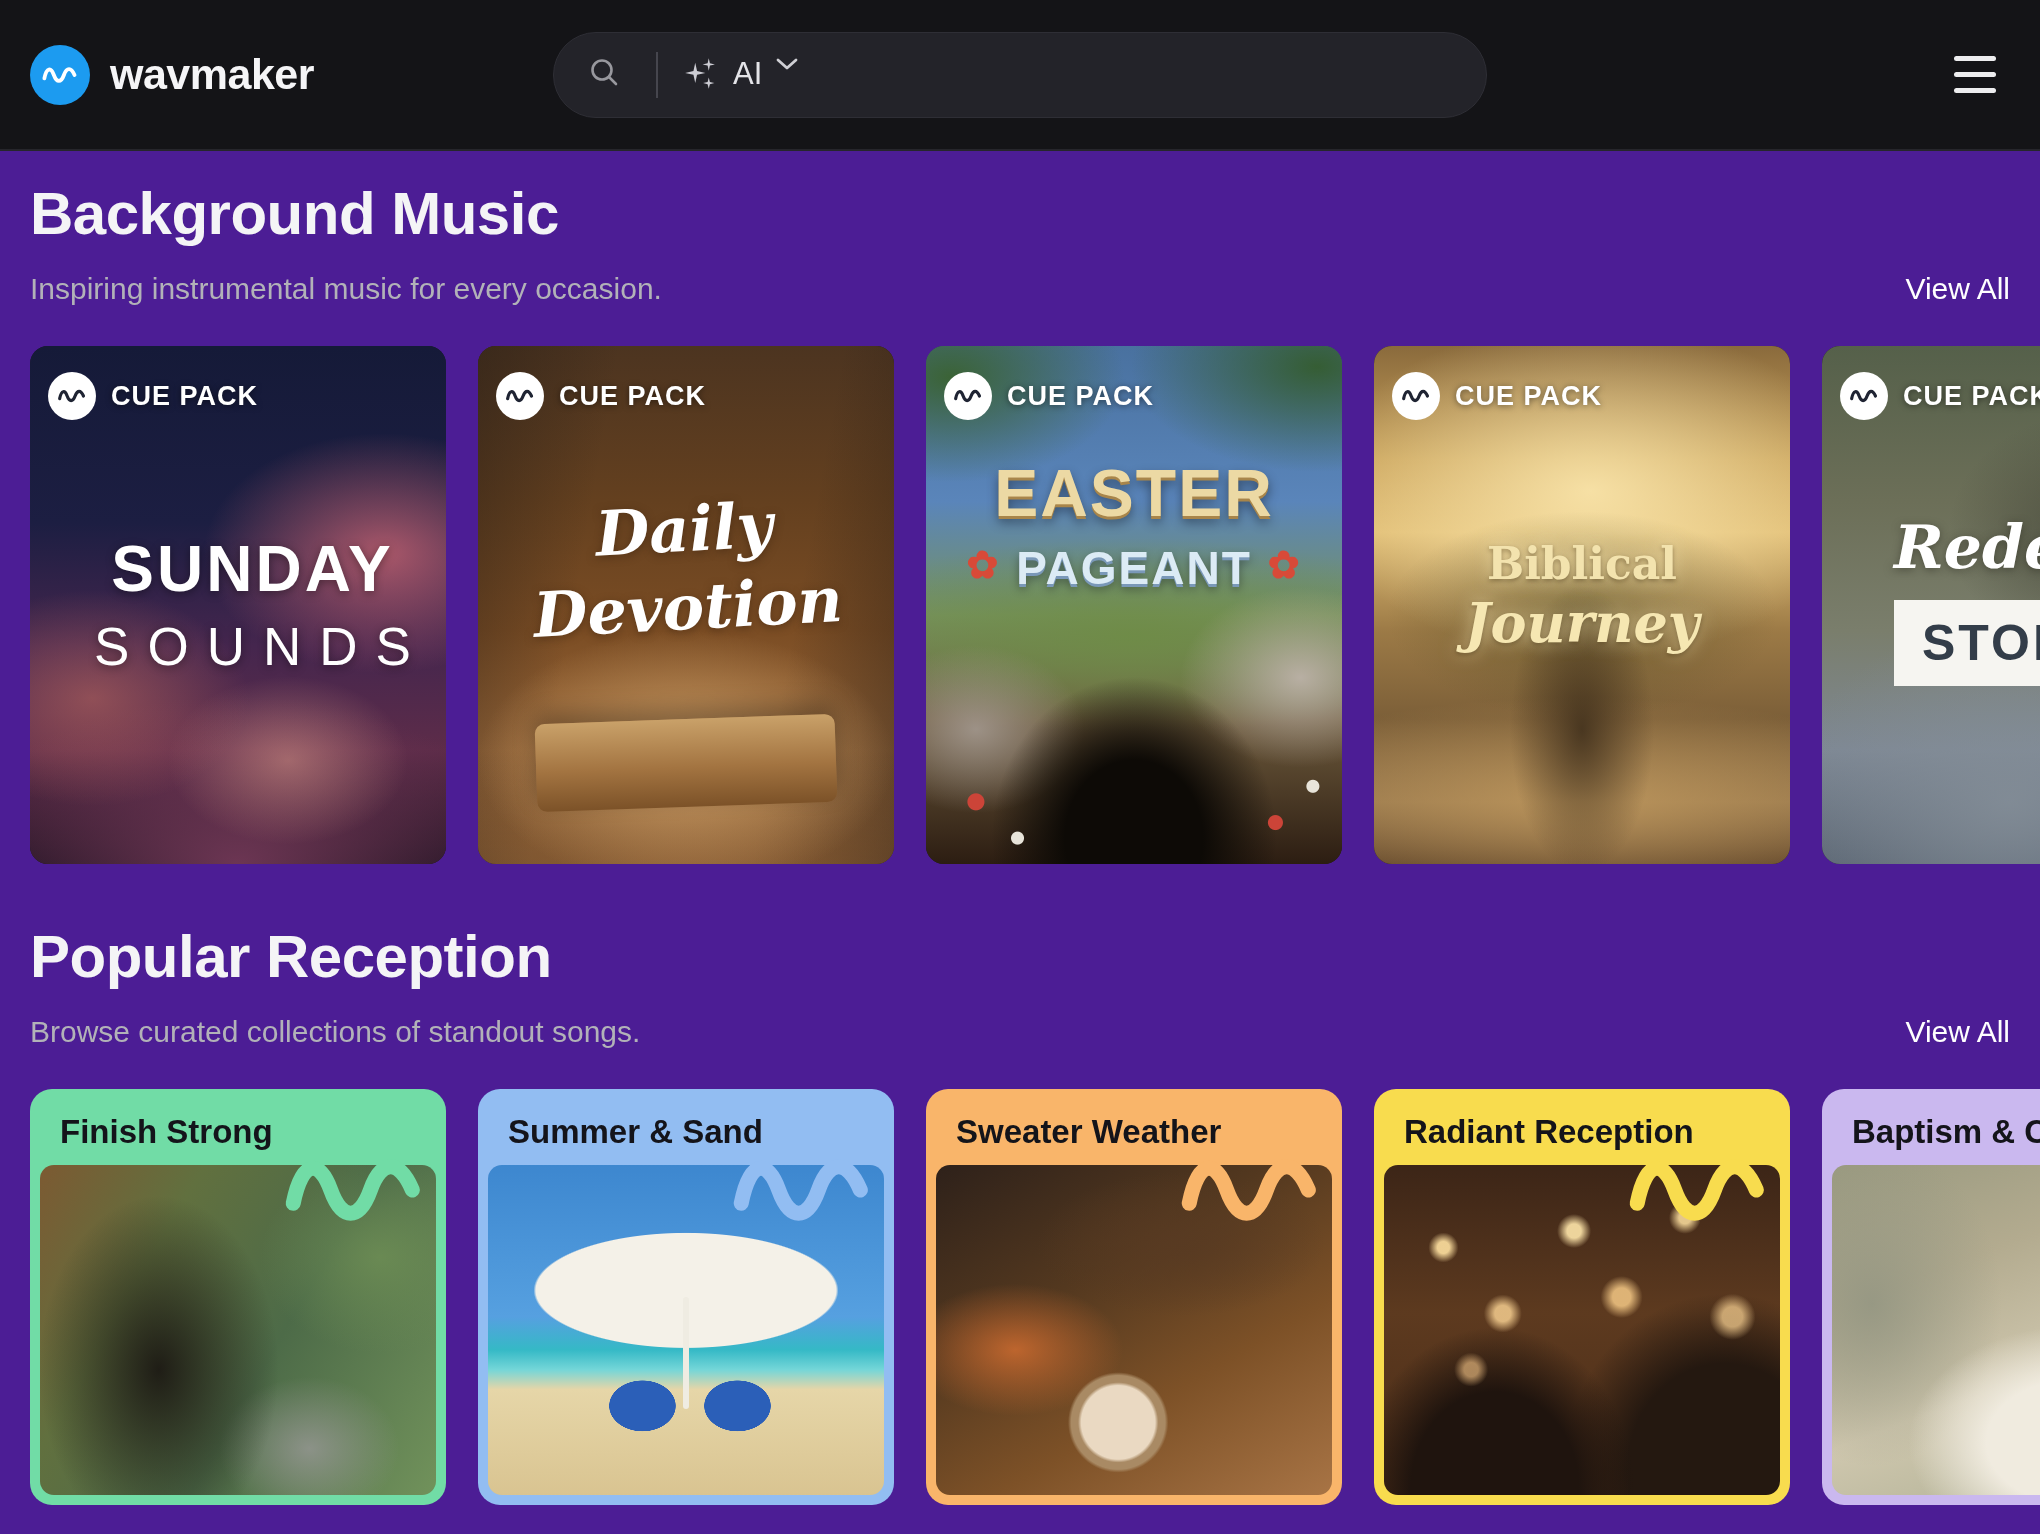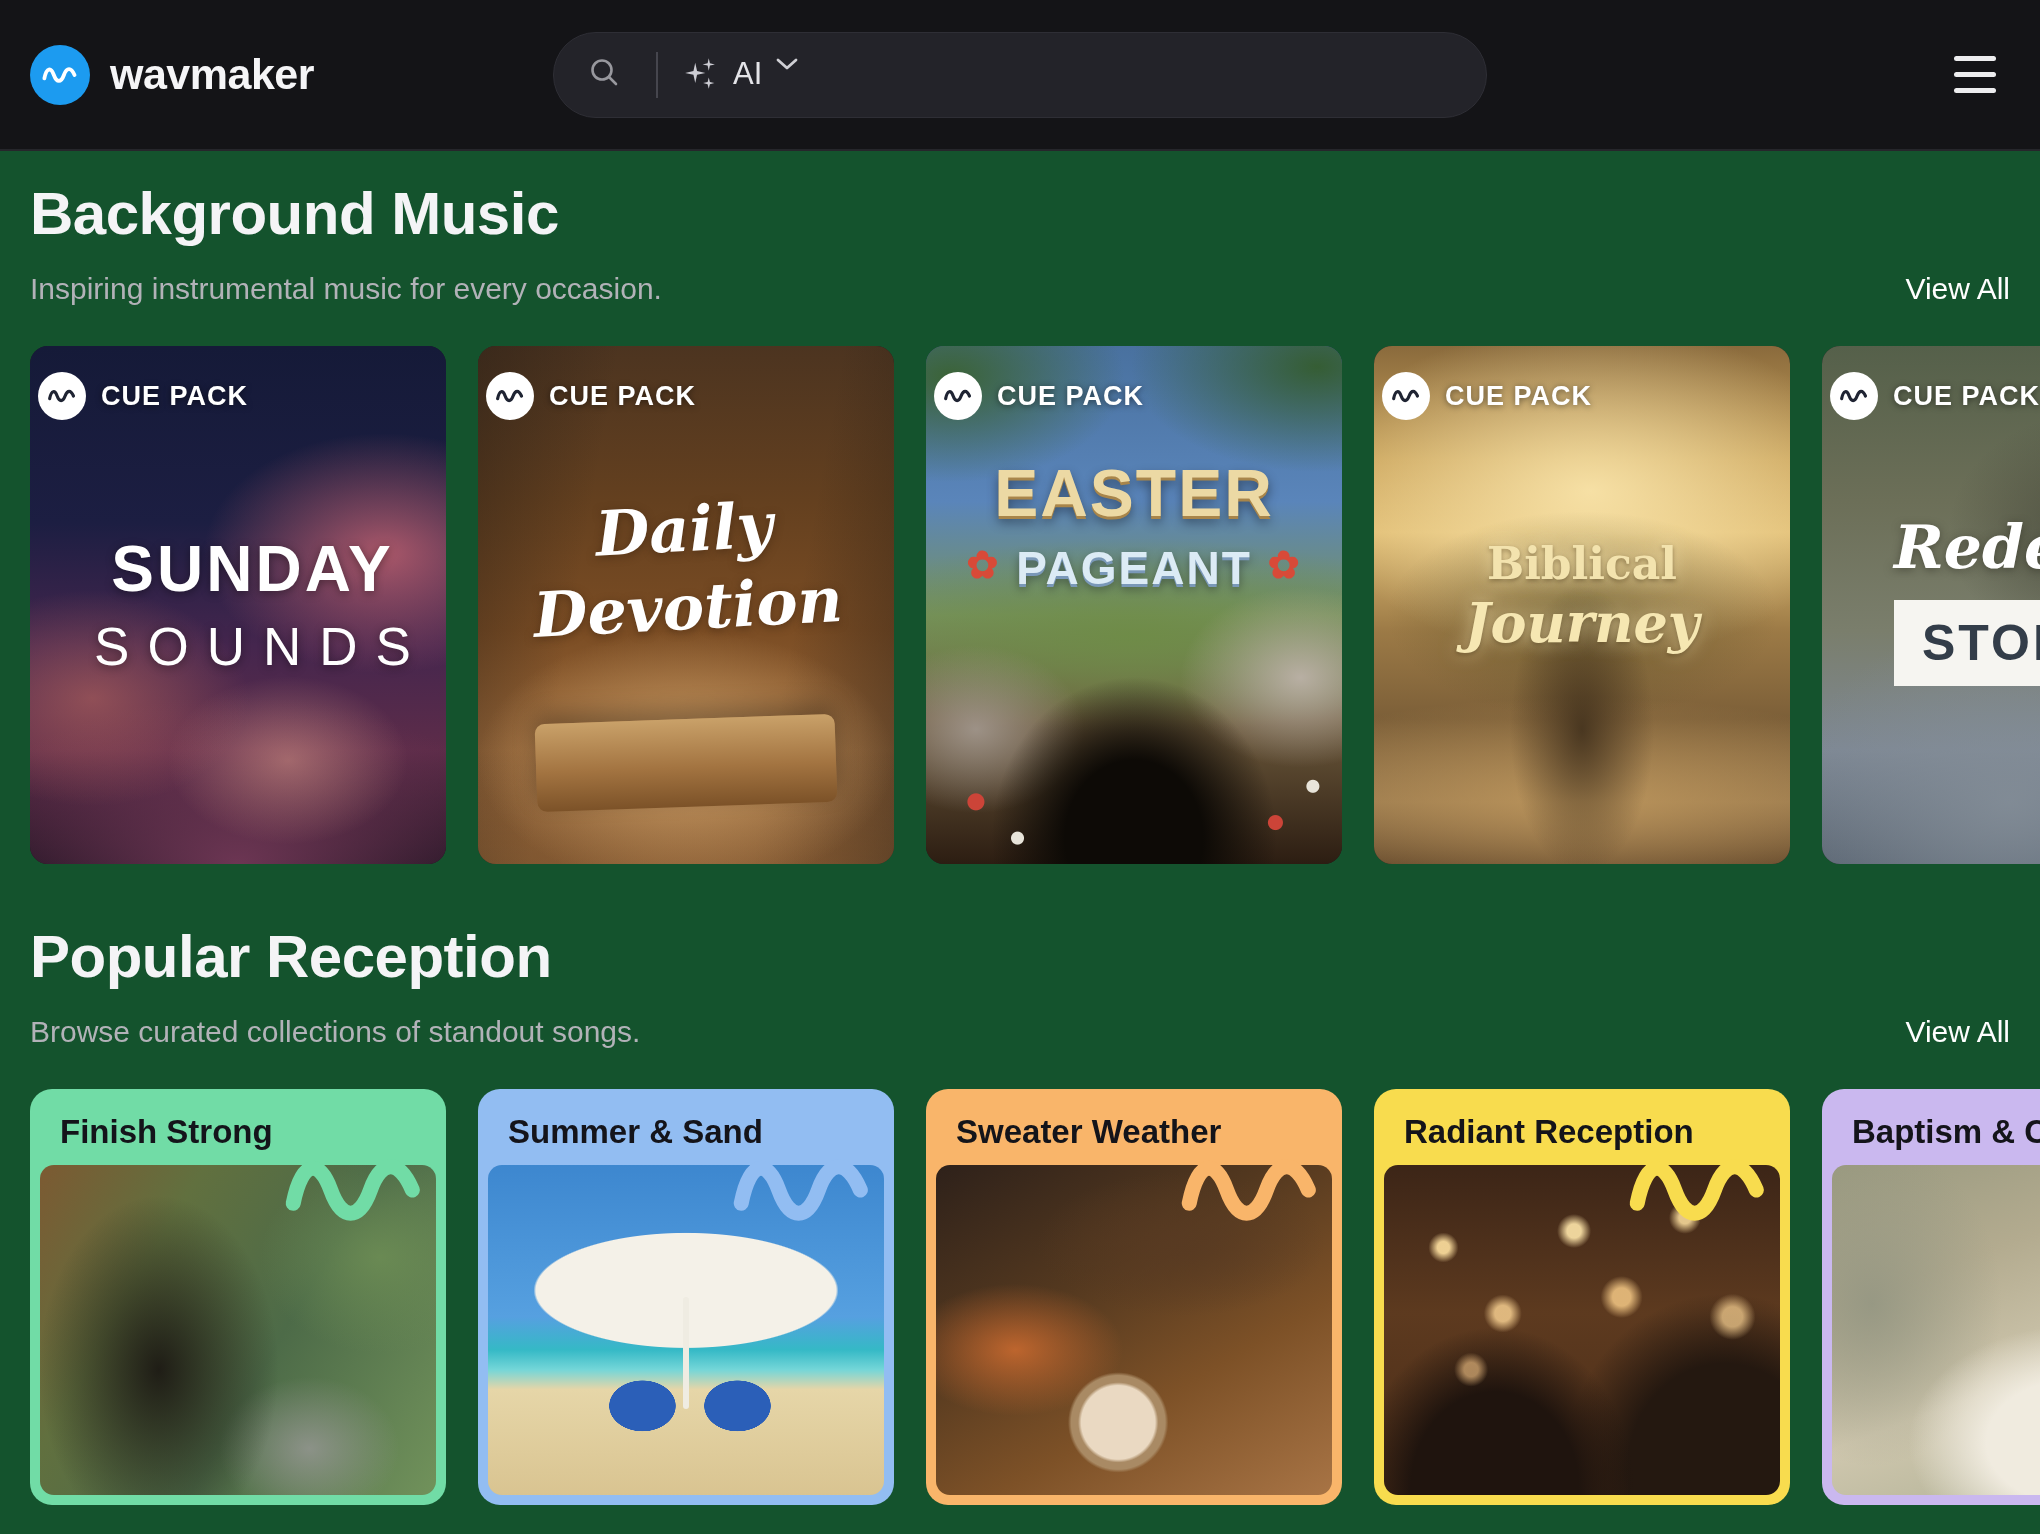--- a/index.html
+++ b/index.html
@@ -1,18 +1,18 @@
 <!DOCTYPE html>
 <html><head>
 <meta charset="utf-8">
 <style>
   * { margin:0; padding:0; box-sizing:border-box; }
   html,body { background:#0f0f12; }
   body { width:2040px; height:1534px; overflow:hidden; font-family:"Liberation Sans", sans-serif; }
-  .page { width:2040px; height:1534px; background:#14532d; position:relative; overflow:hidden; }
+  .page { width:2040px; height:1534px; background:#4c1d95; position:relative; overflow:hidden; }
 
   
   header {
     height:151px; background:#141417; border-bottom:2px solid #26262b;
     display:flex; align-items:center; position:relative; padding:0 44px 0 30px;
   }
   .brand { display:flex; align-items:center; gap:20px; }
   .logo-circle {
     width:60px; height:60px; border-radius:50%; background:#1c9bf0;
     display:flex; align-items:center; justify-content:center; flex:none;
@@ -49,21 +49,21 @@
   .sec-sub { font-size:30px; color:#b2b2b8; }
   .view-all { font-size:30px; color:#ffffff; cursor:pointer; }
   .cards-row { display:flex; gap:32px; margin-top:40px; }
 
   
   .cue-card {
     position:relative; flex:none; width:416px; height:518px; border-radius:18px;
     overflow:hidden; cursor:pointer; background:#1a1a1f;
   }
   .cue-art { position:absolute; inset:0; }
-  .cue-badge { position:absolute; top:26px; left:8px; display:flex; align-items:center; gap:15px; }
+  .cue-badge { position:absolute; top:26px; left:18px; display:flex; align-items:center; gap:15px; }
   .badge-circle {
     width:48px; height:48px; border-radius:50%; background:#ffffff;
     display:flex; align-items:center; justify-content:center; flex:none;
   }
   .badge-text { font-size:27px; font-weight:800; color:#fff; letter-spacing:1px; text-shadow:0 1px 6px rgba(0,0,0,.5); }
   .cue-title { position:absolute; left:0; right:0; text-align:center; color:#fff; }
 
   .art-sunday .cue-title { top:36%;padding-left:29px; }
   .art-sunday .t1 { font-size:64px; font-weight:800; letter-spacing:3px; text-shadow:0 2px 10px rgba(0,0,0,.4); }
   .art-sunday .t2 { font-size:53px; font-weight:300; letter-spacing:18px; padding-left:18px; margin-top:10px; text-shadow:0 2px 10px rgba(0,0,0,.4); }

